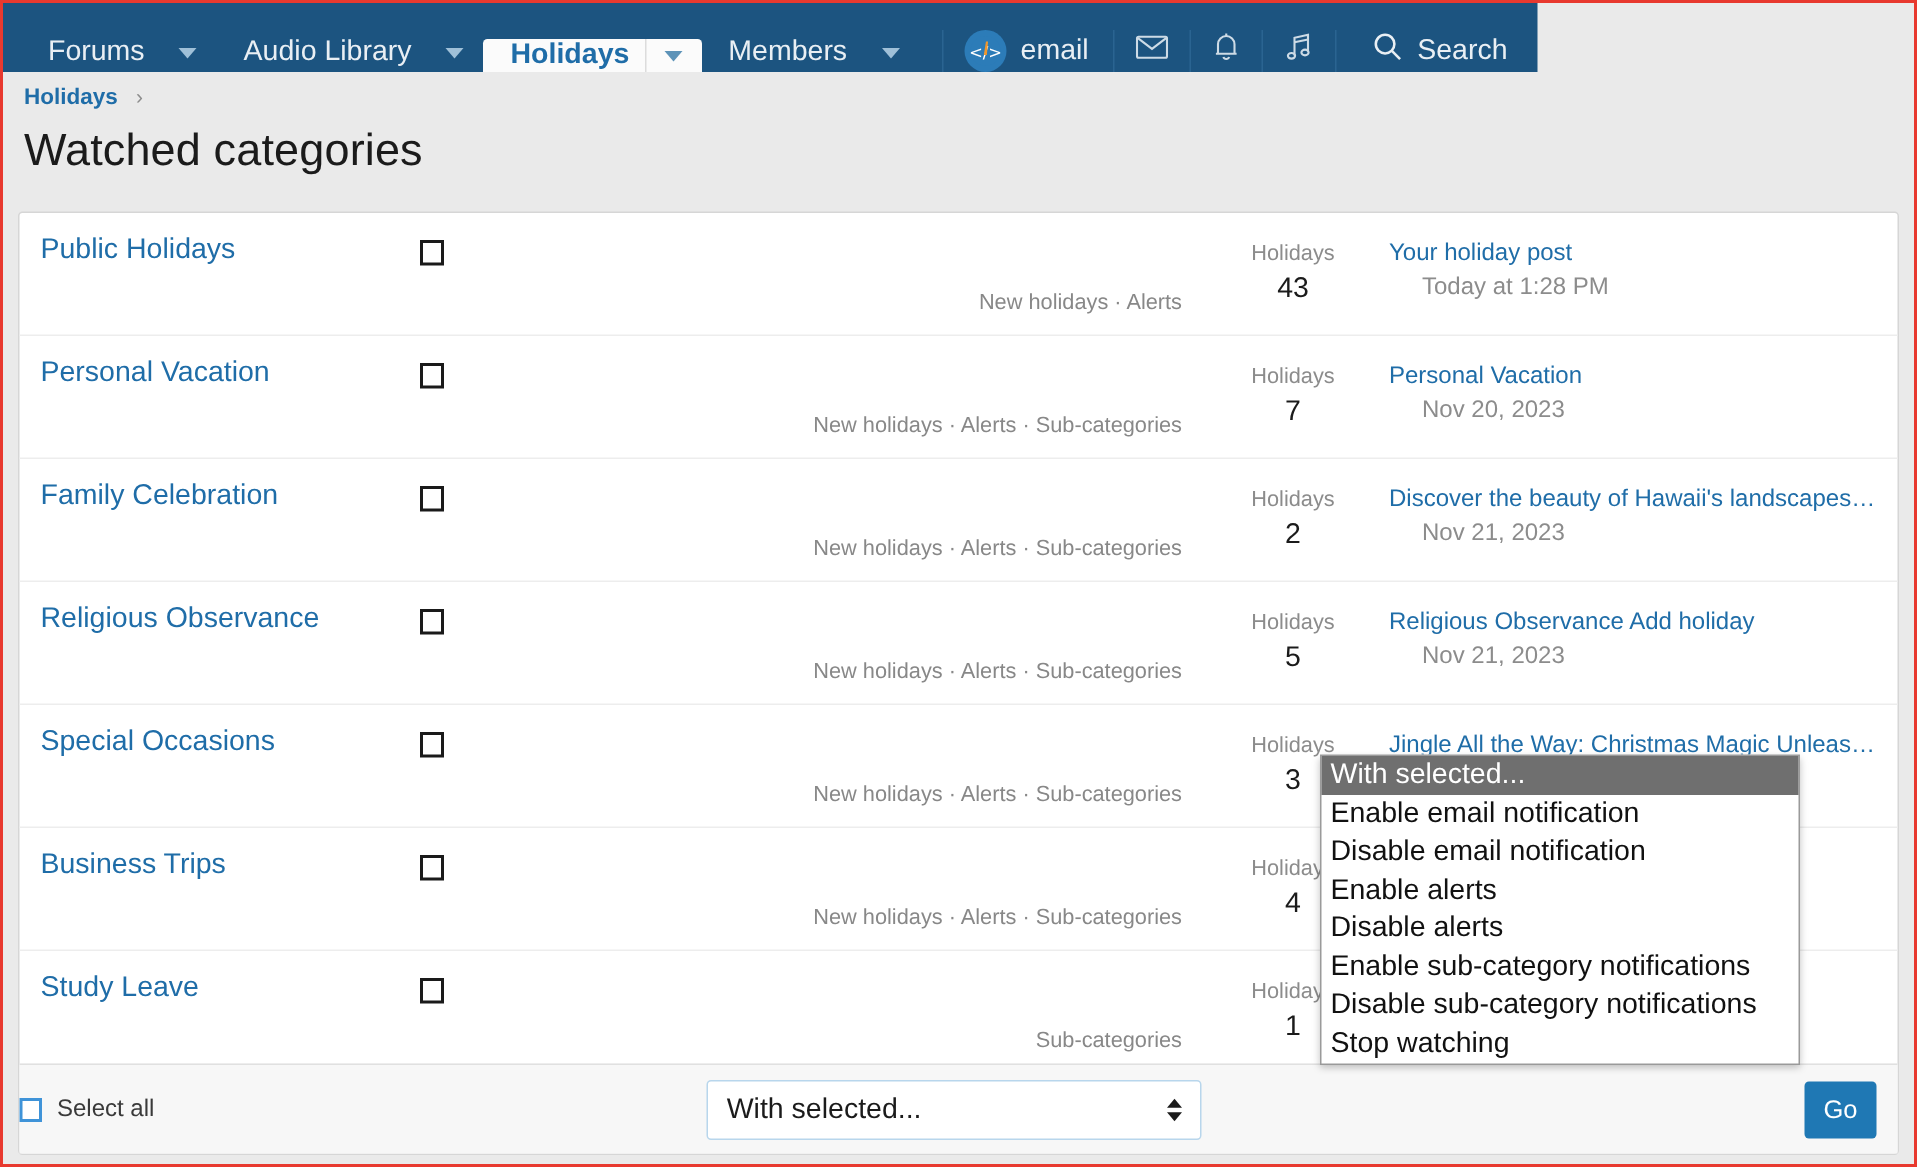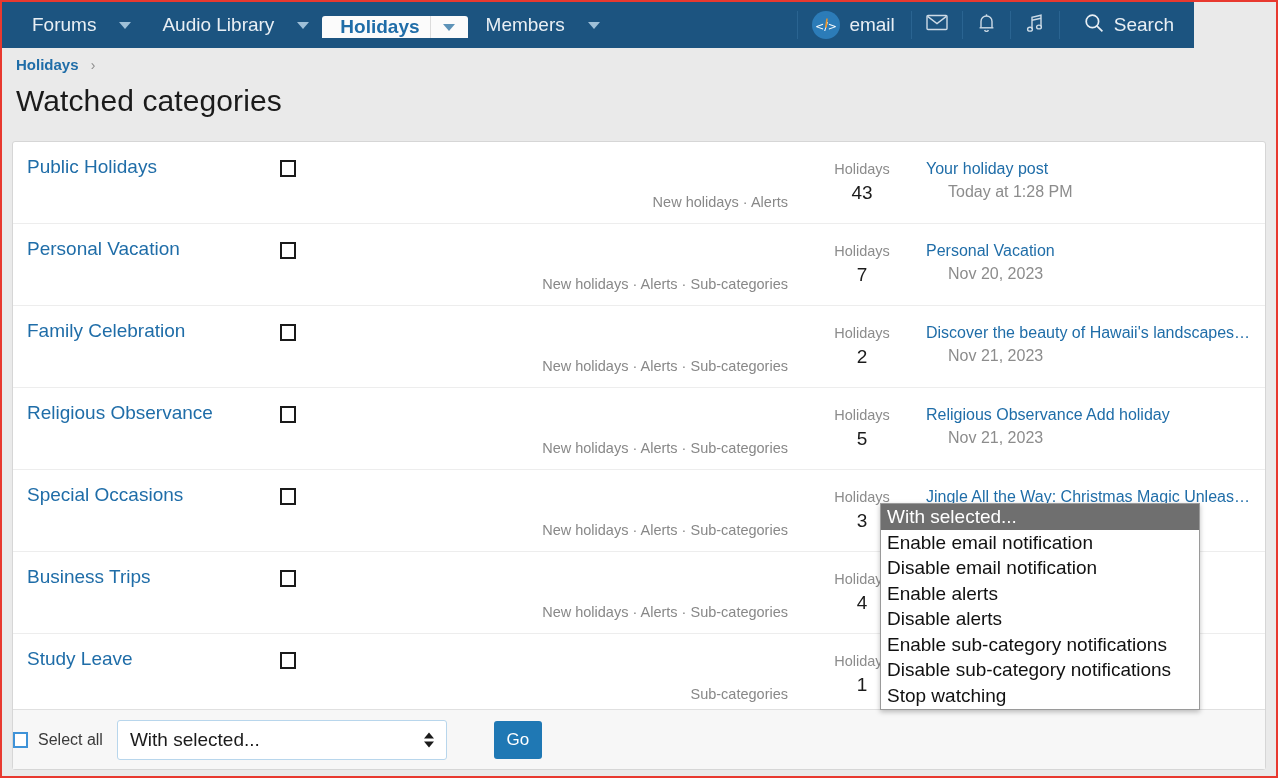--- a/index.html
+++ b/index.html
@@ -13,23 +13,23 @@
     position: relative;
     width: 1278px; height: 778px;
     border: 2px solid #e8392f;
     background: #eaeaea;
     overflow: hidden;
   }
 
   
   .navbar {
     position: absolute; top: 0; left: 0;
-    width: 1192px; height: 46px;
+    width: 1023px; height: 46px;
     background: #1c5480;
-    display: flex; align-items: center;
+    display: flex; align-items: flex-end;
     overflow: hidden;
   }
   .nav-left { display: flex; align-items: stretch; margin-left: 12px; }
   .nav-item {
     display: flex; align-items: center;
     color: #e9eff4; font-size: 19px;
     padding: 0 0 0 18px;
     white-space: nowrap;
   }
   .nav-item .label { padding-right: 10px; }
@@ -149,21 +149,21 @@
     color: #8c8c8c; font-size: 16px;
     display: block; margin-top: 5px; white-space: nowrap; margin-left: 22px;
   }
 
   
   .footer-bar {
     position: absolute; left: 0; right: 0; bottom: 0;
     height: 60px;
     background: #f7f7f7;
     border-top: 1px solid #e0e0e0;
-    display: flex; align-items: center; justify-content: flex-start;
+    display: flex; align-items: center; justify-content: space-between;
     padding-right: 14px; gap: 14px;
   }
   .select-all {
     display: flex; align-items: center; gap: 10px;
     color: #3a3a3a; font-size: 16px;
   }
   .sa-box {
     width: 15px; height: 16px;
     border: 2px solid #3f93d8; background: #fff;
   }

